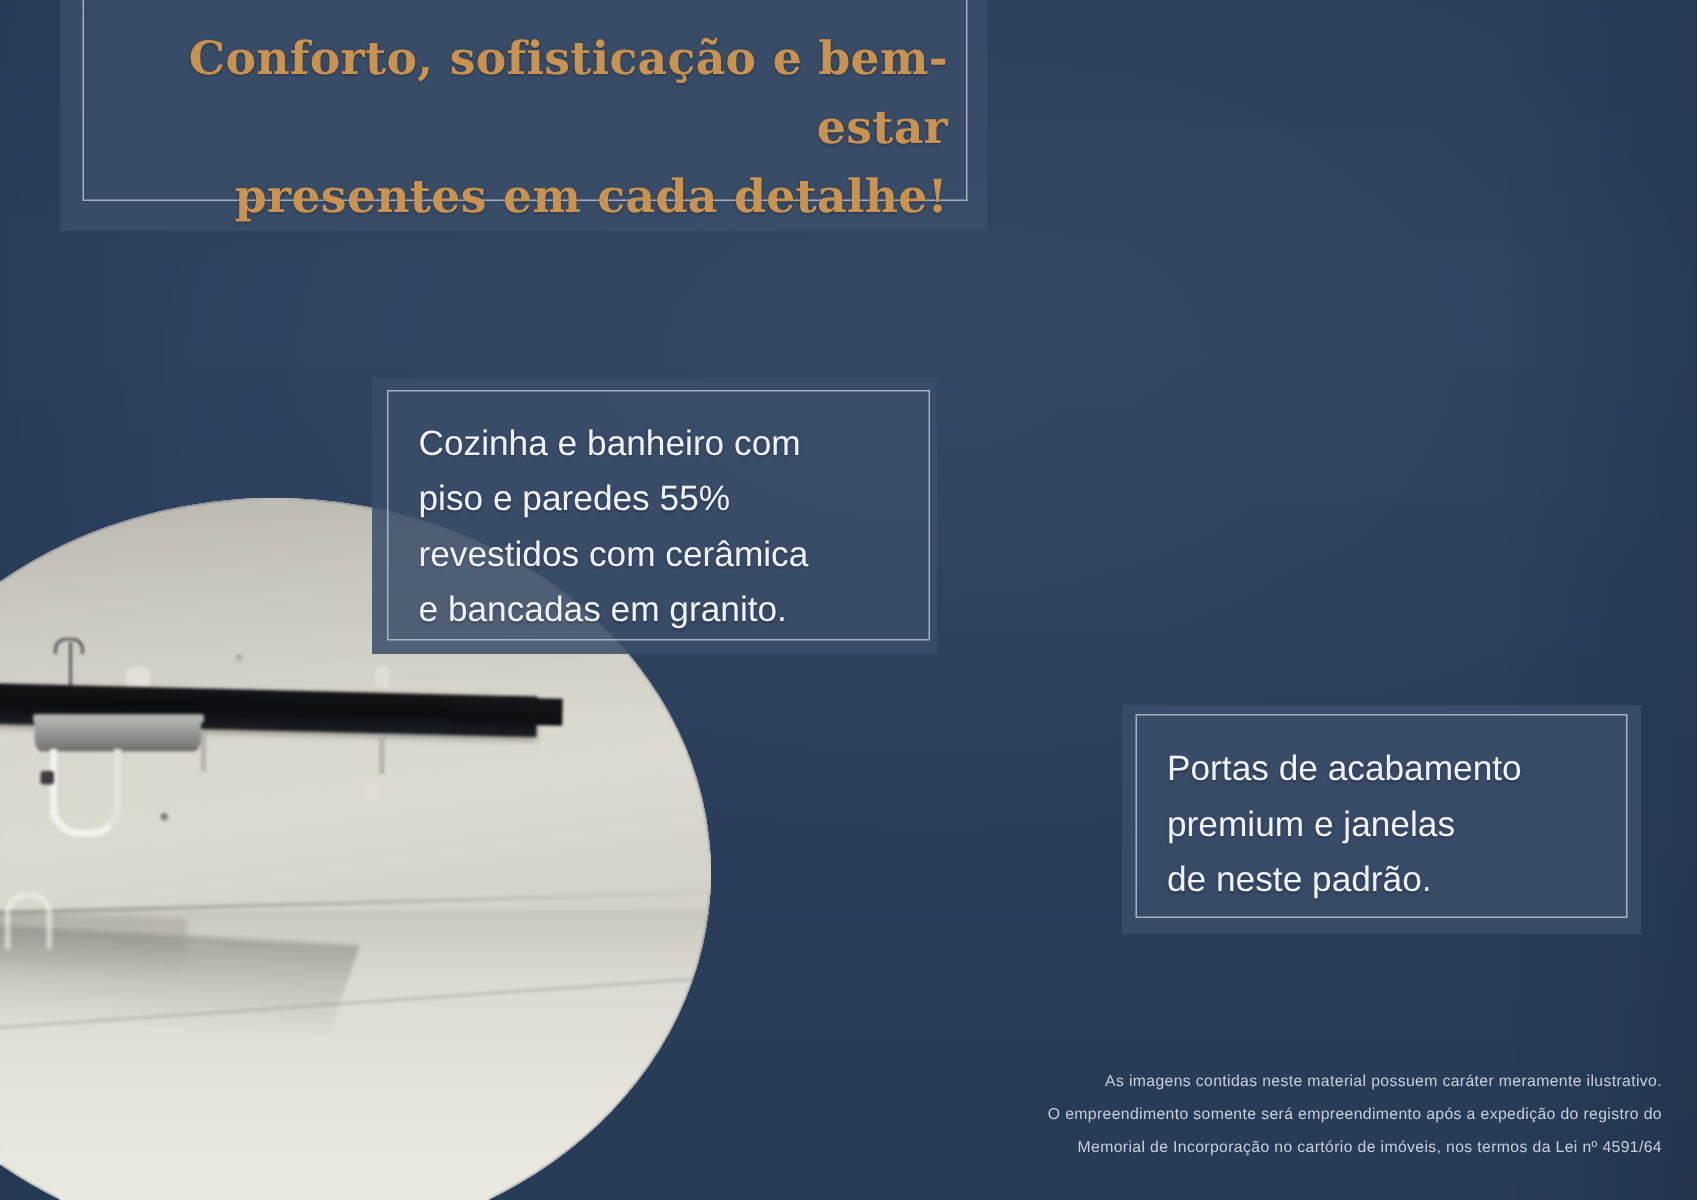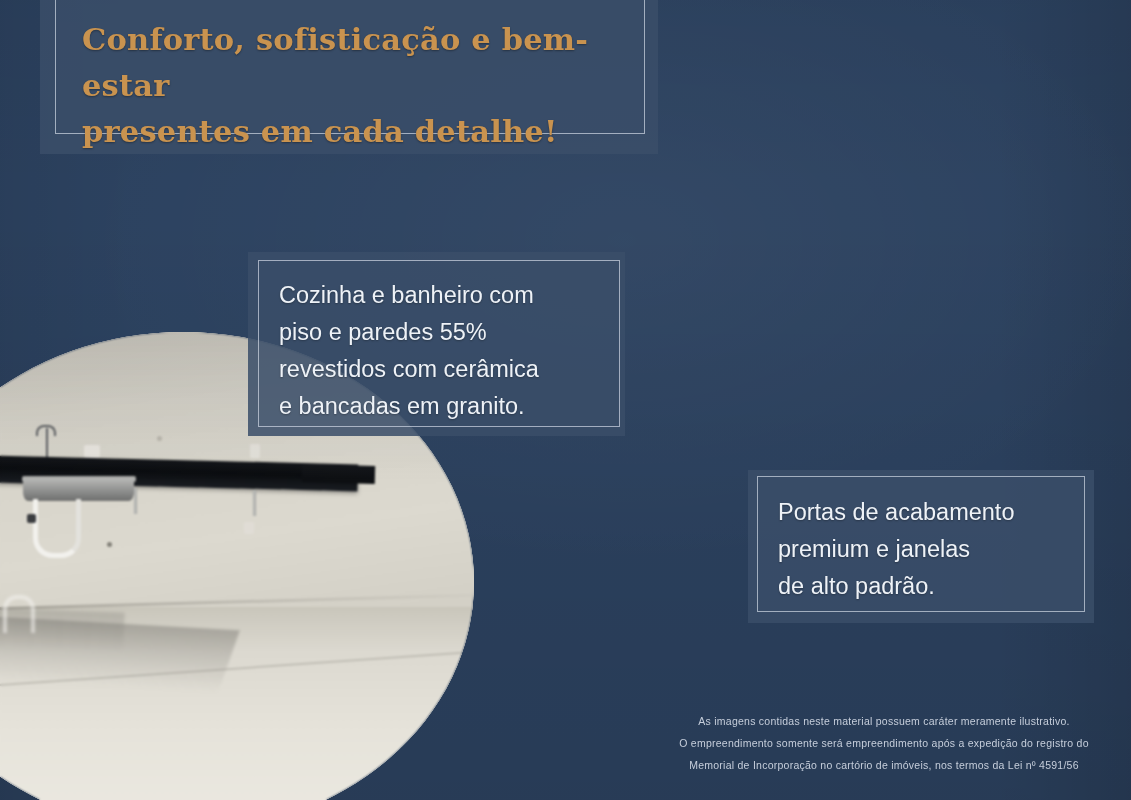--- a/index.html
+++ b/index.html
@@ -243,20 +243,21 @@
   #panel-headline .inner { left: 15px; top: 0px; right: 13px; bottom: 20px; }
   #panel-headline .txt {
     left: 42px; top: 22px; right: 26px;
     font-family: "DejaVu Serif", "Liberation Serif", serif;
     font-weight: 700;
     font-size: 30.5px;
     line-height: 46px;
     letter-spacing: 0.2px;
     color: #c9934f;
     text-shadow: 0 1px 2px rgba(0,0,0,0.35);
+    text-align: right;
   }
 
   
   #panel-finish {
     left: 248px; top: 252px;
     width: 377px; height: 184px;
   }
   #panel-finish .inner { left: 10px; top: 8px; right: 5px; bottom: 9px; }
   #panel-finish .txt {
     left: 31px; top: 25px; right: 14px;
@@ -283,21 +284,21 @@
     color: #eef2f7;
     text-shadow: 0 1px 2px rgba(0,0,0,0.30);
   }
 
   
   #disclaimer {
     position: absolute;
     left: 660px;
     top: 710px;
     width: 448px;
-    text-align: center;
+    text-align: right;
     font-family: "Liberation Sans", sans-serif;
     font-size: 10.5px;
     line-height: 22px;
     letter-spacing: 0.25px;
     color: #c6cedb;
   }
   #disclaimer p { margin: 0; }
 </style>
 </head>
 <body>
@@ -354,22 +355,22 @@
     <p class="txt">Cozinha e banheiro com
 piso e paredes 55%
 revestidos com cerâmica
 e bancadas em granito.</p>
   </div>
 
   <div class="panel" id="panel-doors">
     <div class="inner"></div>
     <p class="txt">Portas de acabamento
 premium e janelas
-de alto padrão.</p>
+de neste padrão.</p>
   </div>
 
   <div id="disclaimer">
     <p>As imagens contidas neste material possuem caráter meramente ilustrativo.</p>
     <p>O empreendimento somente será empreendimento após a expedição do registro do</p>
-    <p>Memorial de Incorporação no cartório de imóveis, nos termos da Lei nº 4591/56</p>
+    <p>Memorial de Incorporação no cartório de imóveis, nos termos da Lei nº 4591/64</p>
   </div>
 
 </div>
 
 </body></html>

